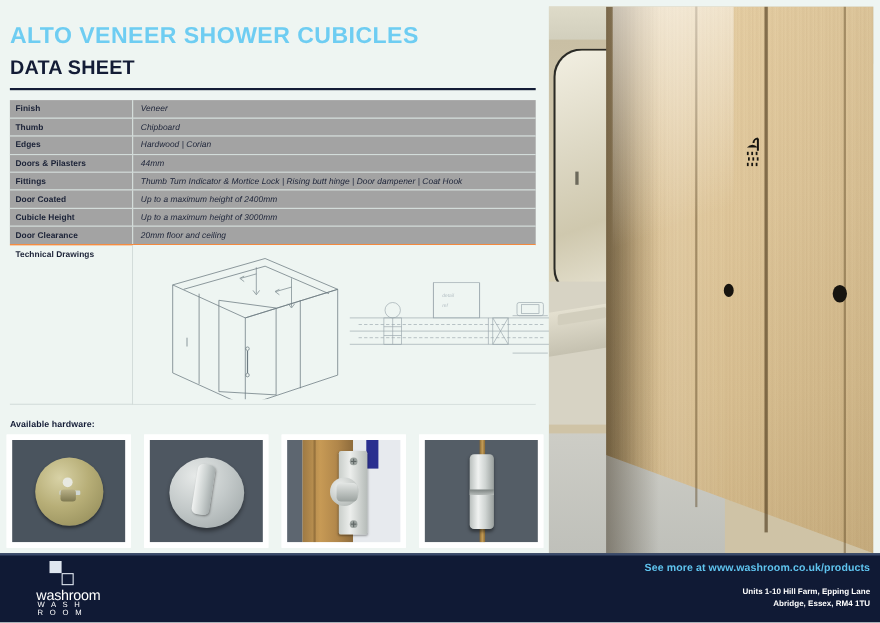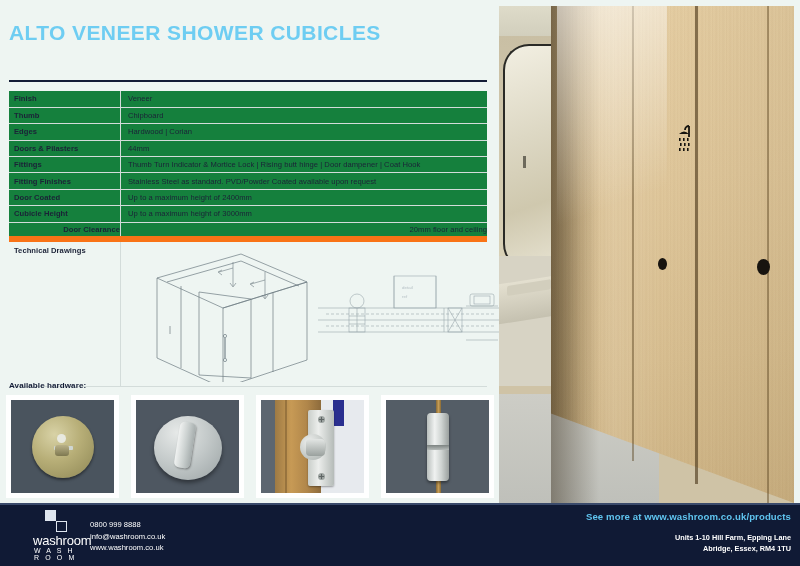--- a/index.html
+++ b/index.html
@@ -33,29 +33,29 @@
   
   .spec{
     position:absolute;left:9px;top:91px;width:478px;
     border-collapse:collapse;
   }
   .spec tr{height:16.4px;}
   .spec td{
     border-bottom:1px solid #d3dcda;
     font-size:7.6px;color:#1b2237;
     padding:0 0 0 5px;vertical-align:middle;
-    background:#15803d;
+    background:#a3a3a3;
   }
   .spec td.k{
     width:106px;font-weight:bold;
     border-right:1px solid #d3dcda;
     letter-spacing:.05px;
   }
-  .spec td.v{padding-left:7px;letter-spacing:.05px;}
-  .spec tr.last td{border-bottom:6px solid #f97316;text-align:right;}
+  .spec td.v{padding-left:7px;letter-spacing:.05px;font-style:italic;}
+  .spec tr.last td{border-bottom:1px solid #f97316;}
   .spec tr.draw td{height:140px;vertical-align:top;background:#eef5f2;}
   .spec tr.draw td.k{padding-top:4px;}
   .spec tr.draw td.v{padding:0;position:relative;}
 
   .drawwrap{position:relative;width:100%;height:140px;}
   .drawwrap svg{position:absolute;left:0;top:0;}
 
   
   .hw-label{
     position:absolute;left:9px;top:381px;
@@ -271,20 +271,21 @@
   }
 </style>
 </head>
 <body>
 
 <div class="page">
 
   <div class="left">
 
     <div class="title-main">ALTO VENEER SHOWER CUBICLES</div>
+    <div class="title-sub">DATA SHEET</div>
     <div class="title-rule"></div>
 
     <table class="spec">
       <tbody>
         <tr>
           <td class="k">Finish</td>
           <td class="v">Veneer</td>
         </tr>
         <tr>
           <td class="k">Thumb</td>
@@ -294,24 +295,20 @@
           <td class="k">Edges</td>
           <td class="v">Hardwood | Corian</td>
         </tr>
         <tr>
           <td class="k">Doors &amp; Pilasters</td>
           <td class="v">44mm</td>
         </tr>
         <tr>
           <td class="k">Fittings</td>
           <td class="v">Thumb Turn Indicator &amp; Mortice Lock | Rising butt hinge | Door dampener | Coat Hook</td>
-        </tr>
-        <tr>
-          <td class="k">Fitting Finishes</td>
-          <td class="v">Stainless Steel as standard.  PVD/Powder Coated available upon request</td>
         </tr>
         <tr>
           <td class="k">Door Coated</td>
           <td class="v">Up to a maximum height of 2400mm</td>
         </tr>
         <tr>
           <td class="k">Cubicle Height</td>
           <td class="v">Up to a maximum height of 3000mm</td>
         </tr>
         <tr class="last">
@@ -495,25 +492,20 @@
     <div class="footer-rule"></div>
   </div>
 
   <div class="logo">
     <div class="logo-sq1"></div>
     <div class="logo-sq2"></div>
     <div class="logo-word">washroom</div>
     <div class="logo-sub">W A S H R O O M</div>
   </div>
 
-  <div class="contact">
-    <div>0800 999 8888</div>
-    <div>info@washroom.co.uk</div>
-    <div>www.washroom.co.uk</div>
-  </div>
 
   <div class="see-more">See more at www.washroom.co.uk/products</div>
 
   <div class="address">
     <div>Units 1-10 Hill Farm, Epping Lane</div>
     <div>Abridge, Essex, RM4 1TU</div>
   </div>
 
 </div>
 

